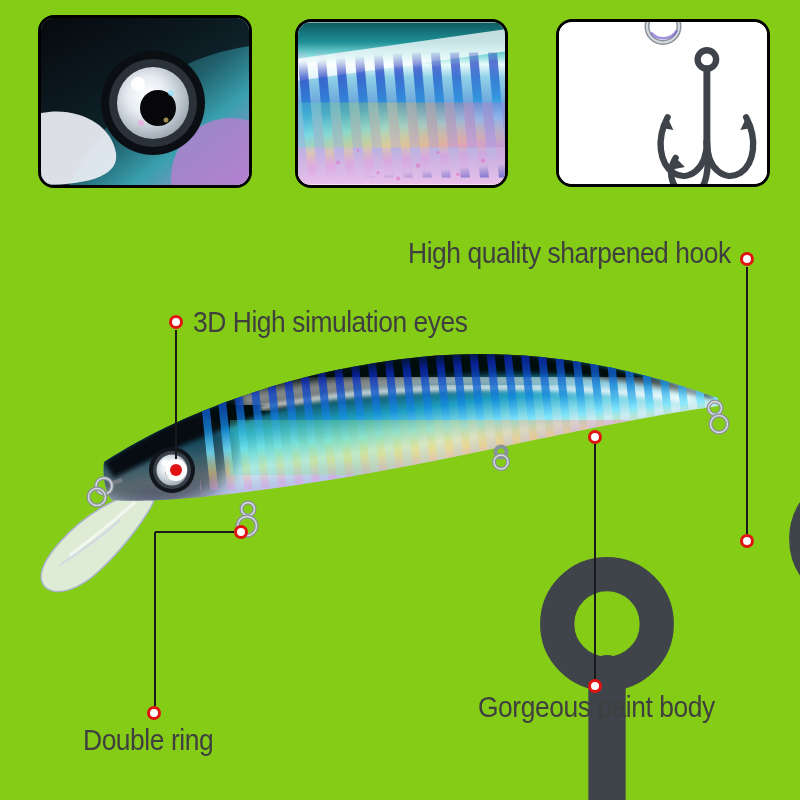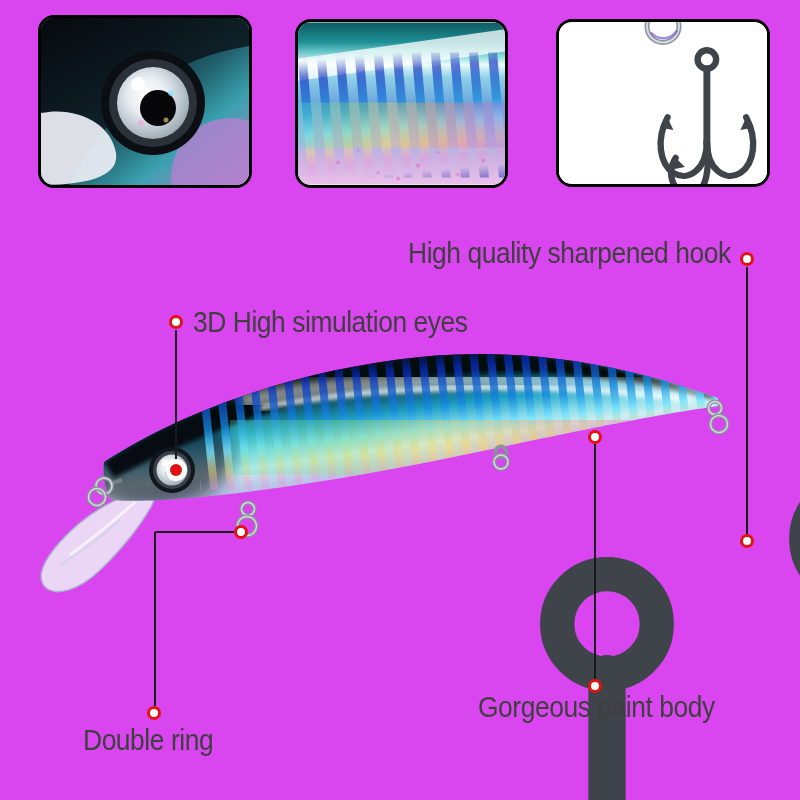--- a/index.html
+++ b/index.html
@@ -1,16 +1,16 @@
 <!DOCTYPE html>
 <html><head>
 <meta charset="utf-8">
 <style>
   html,body{margin:0;padding:0;background:#fff;}
-  #stage{position:relative;width:800px;height:800px;background:#d946ef;overflow:hidden;
+  #stage{position:relative;width:800px;height:800px;background:#84cc16;overflow:hidden;
          font-family:"Liberation Sans",sans-serif;}
   
   .inset{position:absolute;border:3px solid #000;border-radius:16px;overflow:hidden;background:#fff;}
   .inset svg{display:block;width:100%;height:100%;}
   #inset-eye{left:38px;top:15px;width:208px;height:167px;}
   #inset-paint{left:295px;top:19px;width:207px;height:163px;}
   #inset-hook{left:556px;top:19px;width:208px;height:162px;}
   
   #lure-art{position:absolute;left:0;top:0;width:800px;height:800px;}
   

